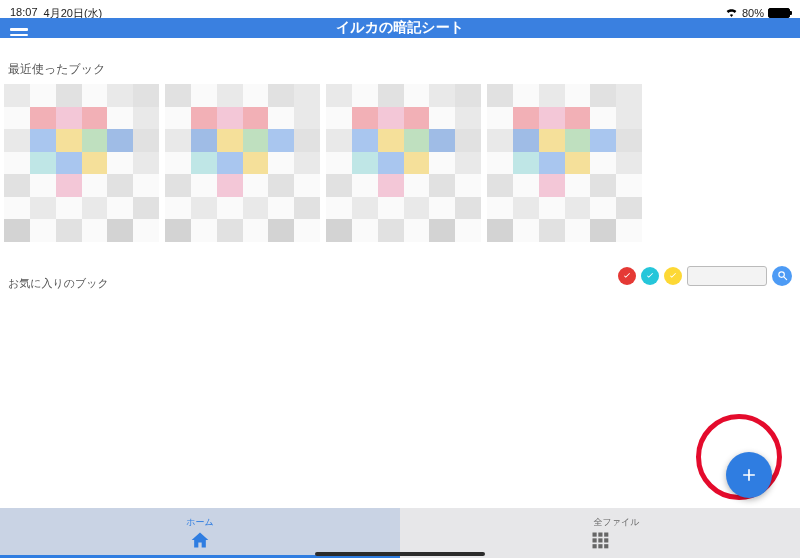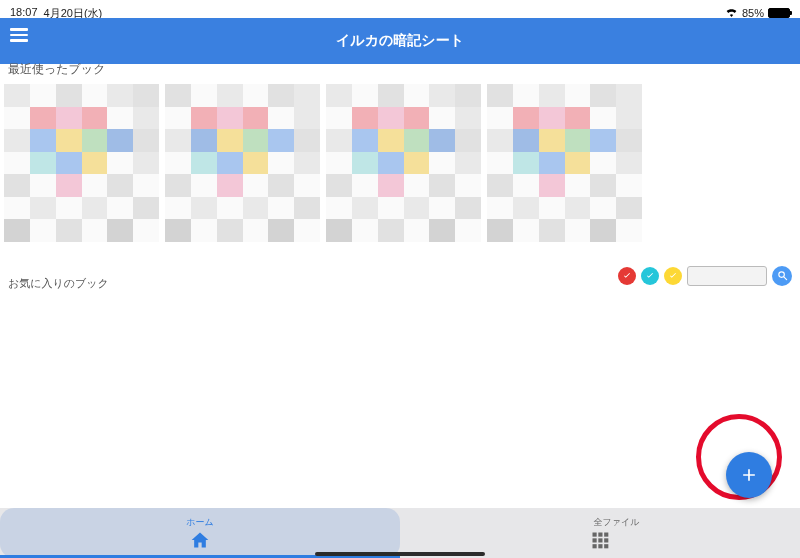--- a/index.html
+++ b/index.html
@@ -4,21 +4,21 @@
 <style>
   * { box-sizing: border-box; margin: 0; padding: 0; }
   html, body { width: 800px; height: 558px; overflow: hidden; font-family: -apple-system, "Hiragino Sans", sans-serif; background:#fff; }
   .statusbar { position:absolute; top:0; left:0; right:0; height:26px; font-size:11px; color:#222; display:flex; align-items:center; justify-content:space-between; padding:0 10px; }
   .statusbar .left { display:flex; gap:6px; }
   .statusbar .right { display:flex; align-items:center; gap:4px; }
   .battery-icon { width:22px; height:10px; border:1px solid #000; border-radius:2px; position:relative; background:#000; }
   .battery-icon::after { content:""; position:absolute; right:-3px; top:2px; width:2px; height:4px; background:#000; border-radius:0 1px 1px 0;}
   .wifi { font-size:11px; }
 
-  .navbar { position:absolute; top:18px; left:0; right:0; height:46px; background:#3a80e0; color:#fff; display:flex; align-items:center; justify-content:center; }
+  .navbar { position:absolute; top:18px; left:0; right:0; height:20px; background:#3a80e0; color:#fff; display:flex; align-items:center; justify-content:center; }
   .hamburger { position:absolute; left:10px; top:7px; width:20px; height:20px; display:flex; flex-direction:column; justify-content:center; gap:3px; cursor:pointer;}
   .hamburger span{ display:block; height:2.5px; background:#fff; border-radius:1px; width:18px;}
   .nav-title { font-size:14px; font-weight:600; }
 
   .content { position:absolute; top:52px; left:0; right:0; bottom:50px; overflow:hidden; }
 
   .section-label { font-size:12px; color:#555; padding:9px 0 6px 8px; }
 
   .recent-row { display:flex; gap:6px; padding:0 4px; }
   .book-card { width:155px; height:158px; background:linear-gradient(#f4f4f4,#f0f0f0); position:relative; overflow:hidden; }
@@ -38,21 +38,21 @@
   .chk.red{ background:#e53935;} .chk.cyan{ background:#26c6da;} .chk.yellow{ background:#fdd835;}
   .search-box { width:80px; height:20px; border:1px solid #bbb; border-radius:3px; background:#f3f3f3; }
   .search-btn { width:20px; height:20px; border-radius:50%; background:#4d9bf5; display:flex; align-items:center; justify-content:center; cursor:pointer;}
   .search-btn svg{ width:11px; height:11px; }
 
   .fab-ring { position:absolute; right:18px; bottom:58px; width:86px; height:86px; border:5px solid #e40b2c; border-radius:50%; pointer-events:none; }
   .fab { position:absolute; right:28px; bottom:60px; width:46px; height:46px; border-radius:50%; background:#2f7de1; box-shadow:0 2px 6px rgba(0,0,0,.3); display:flex; align-items:center; justify-content:center; cursor:pointer;}
   .fab svg{ width:20px; height:20px; }
 
   .tabbar { position:absolute; left:0; right:0; bottom:0; height:50px; display:flex; background:#e7e7e9; }
-  .tab { flex:1; display:flex; flex-direction:column; align-items:center; justify-content:center; gap:1px; cursor:pointer; position:relative;border-radius:14px;}
+  .tab { flex:1; display:flex; flex-direction:column; align-items:center; justify-content:center; gap:1px; cursor:pointer; position:relative;}
   .tab .tlabel{ font-size:9px; }
   .tab.active { background:#c9d3e4; }
   .tab.active::after{ content:""; position:absolute; left:0; right:0; bottom:0; height:3px; background:#2f7de1;}
   .tab.active .tlabel{ color:#2f7de1; }
   .tab.active svg{ fill:#2f7de1; }
   .tab svg{ width:20px; height:20px; fill:#666; }
   .tab.inactive .tlabel{ color:#666;margin-left:33px; }
 
   .home-indicator{ position:absolute; bottom:2px; left:50%; transform:translateX(-50%); width:170px; height:4px; background:#2b2b2b; border-radius:3px;}
 </style>
@@ -63,21 +63,21 @@
   <div class="left">
     <span>18:07</span>
     <span>4月20日(水)</span>
   </div>
   <div class="right">
     <span class="wifi">
       <svg width="13" height="10" viewBox="0 0 24 18">
           <path d="M12 18l-3-3.6c1.7-1.6 4.3-1.6 6 0L12 18zm-6-7.2l-3-3.6C7.5 3 16.5 3 21 7.2l-3 3.6c-3.3-3.2-8.7-3.2-12 0z" fill="#000"></path>
         </svg>
     </span>
-    <span>85%</span>
+    <span>80%</span>
     <span class="battery-icon"></span>
   </div>
 </div>
 
 <div class="navbar">
   <div class="hamburger">
     <span></span>
       <span></span>
       <span></span>
   </div>

